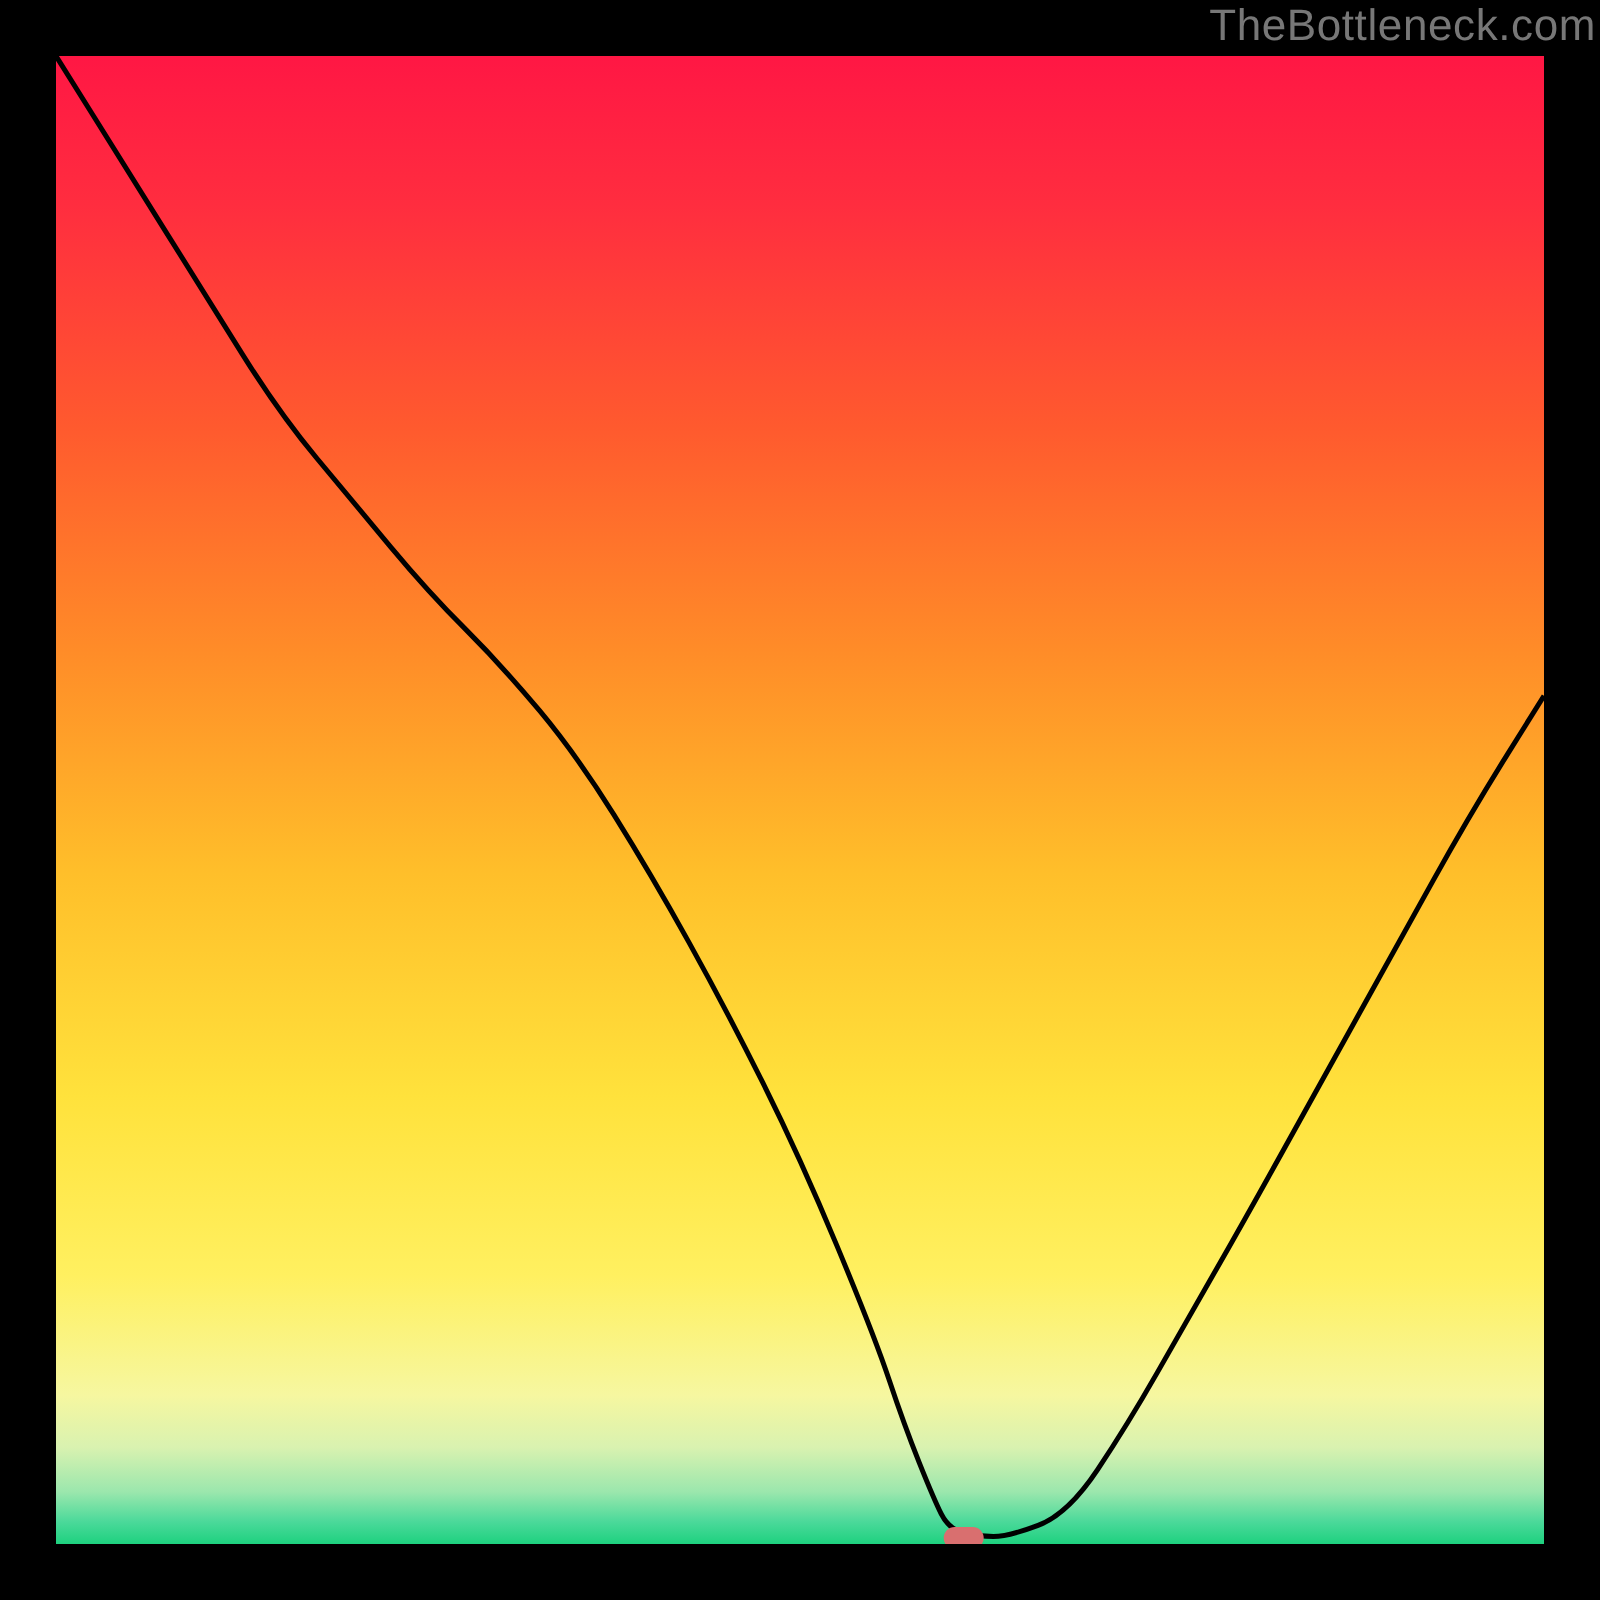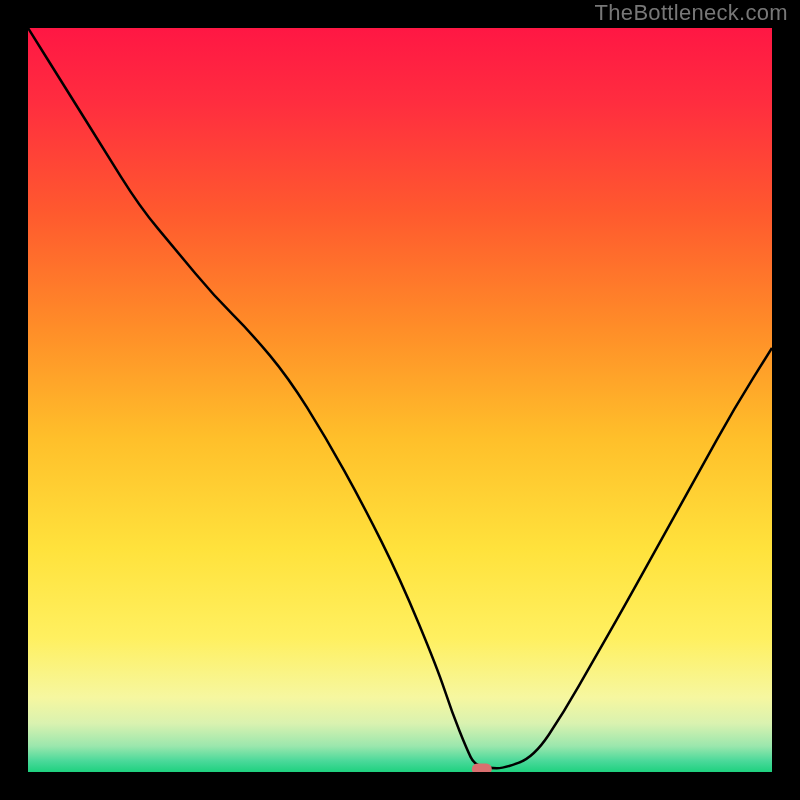--- a/index.html
+++ b/index.html
@@ -17,21 +17,21 @@
     height: 800px;
     background: #000;
   }
   .plot-area {
     position: absolute;
     overflow: hidden;
   }
   .watermark {
     position: absolute;
     top: 0;
-    right: 12px;
+    right: 2px;
     color: #777;
     font-size: 22px;
     font-weight: 500;
     letter-spacing: 0.3px;
   }
   svg { display: block; }
   .curve {
     fill: none;
     stroke: #000;
     stroke-width: 2.5;

